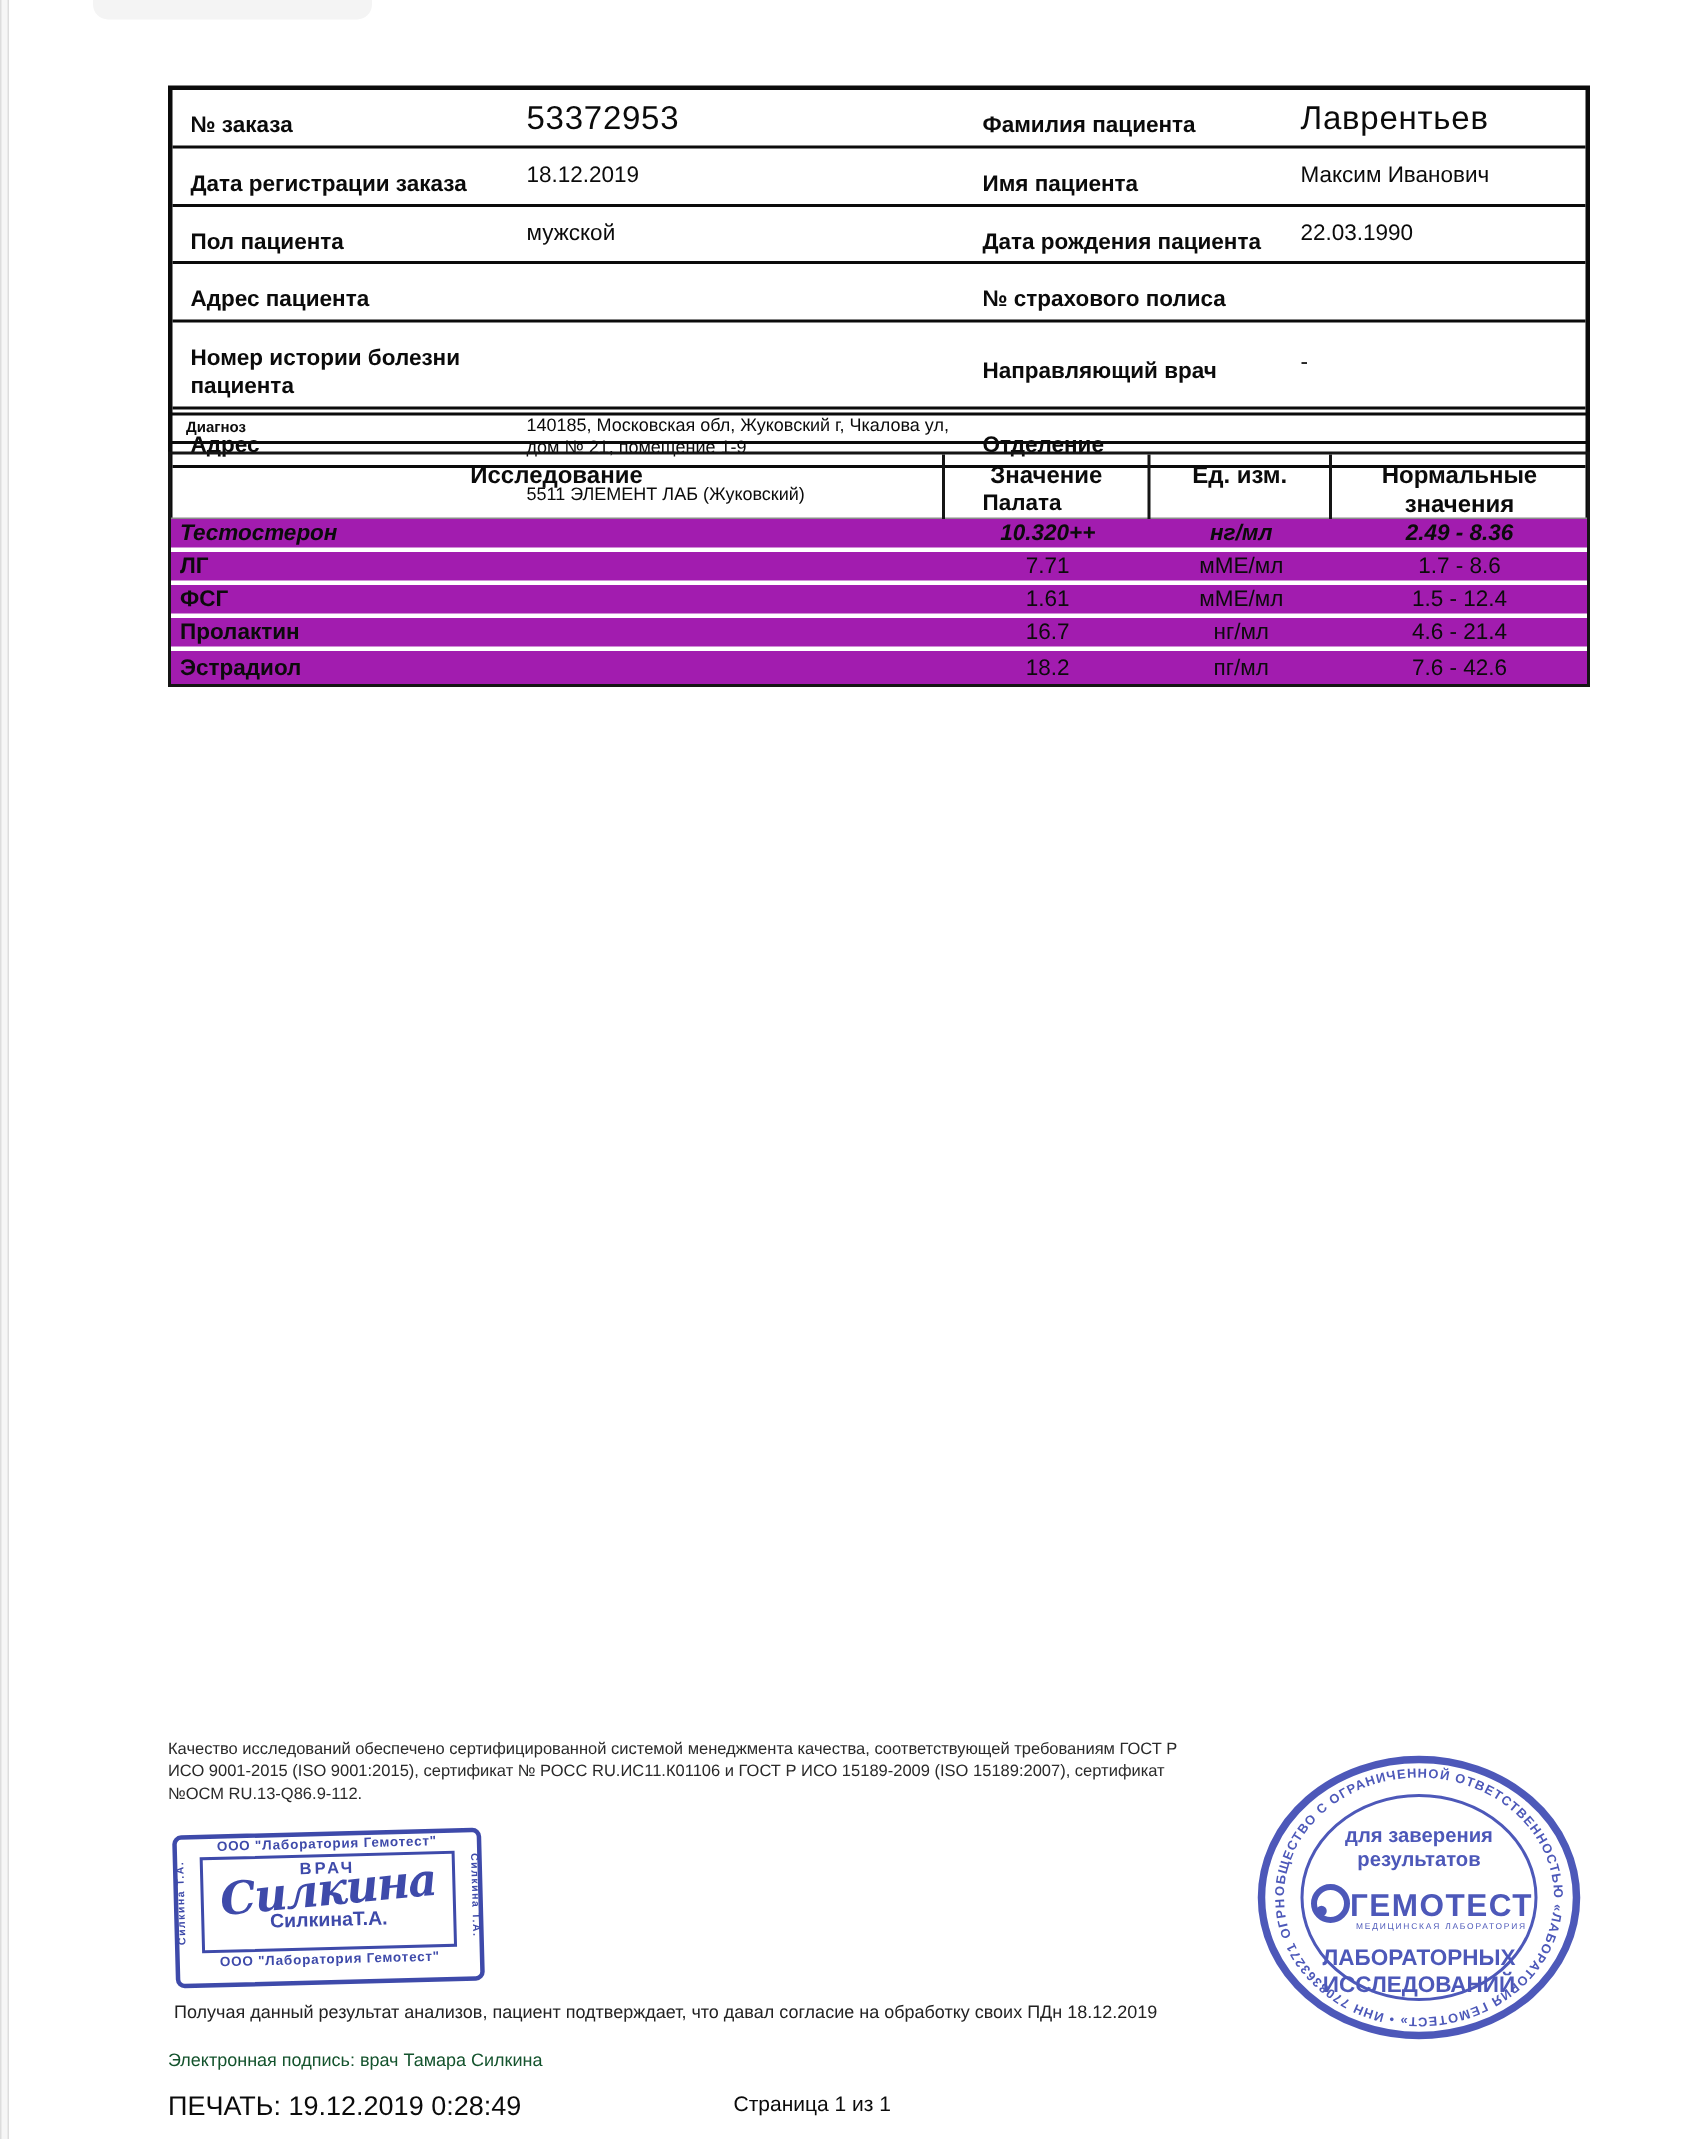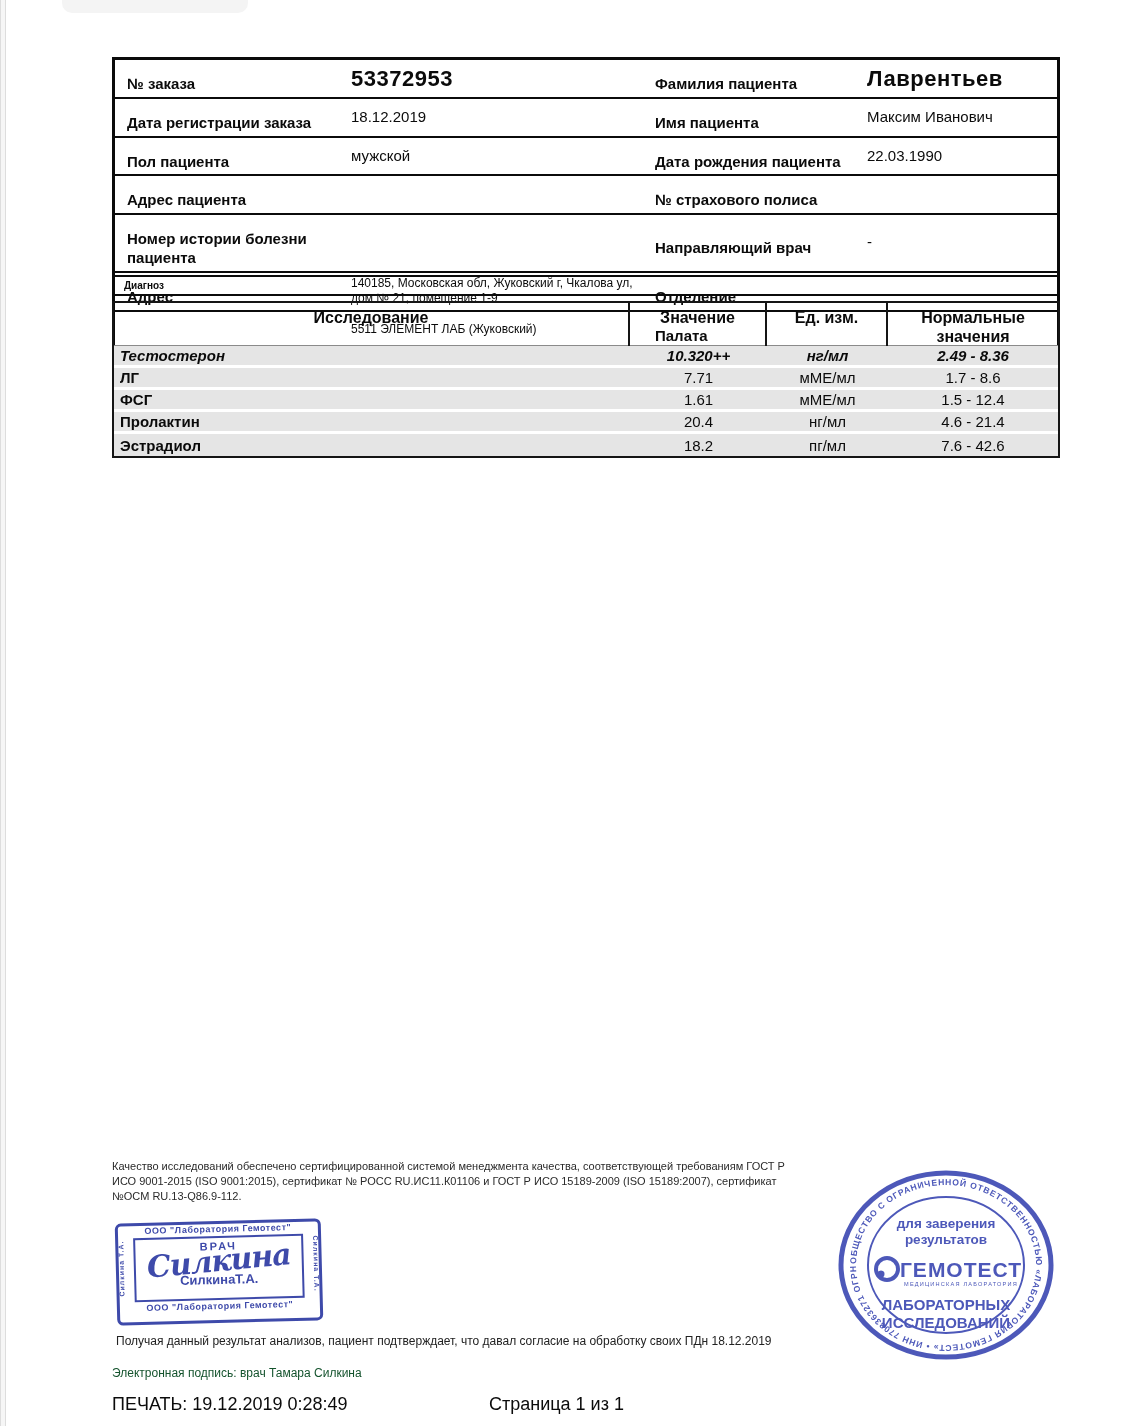--- a/index.html
+++ b/index.html
@@ -13,54 +13,54 @@
     background:#f4f4f4; border-radius:0 0 10px 10px; }
 
   
   .order-table { position:absolute; left:112px; top:57px; width:948px;
     border:3px solid #0b0b0b; }
   .orow { display:grid; grid-template-columns:224px 304px 212px 1fr;
     border-bottom:2px solid #0b0b0b; align-items:center; }
   .orow:last-child { border-bottom:none; }
   .ocell { padding:3px 0 3px 12px; font-size:15px; line-height:1.25; }
   .olabel { font-weight:bold;margin-top:12px; }
-  .big { font-size:22px; font-weight:bold; letter-spacing:0.5px; }
+  .big { font-size:22px; font-weight:normal; letter-spacing:0.5px; }
   .small { font-size:12px; line-height:1.3; padding-right:8px; }
   .r1 { min-height:29px; } .r2 { min-height:26px; } .r3 { min-height:27px; }
   .r4 { min-height:26px; } .r5 { min-height:38px; } .r6 { min-height:37px; }
   .r7 { min-height:28px; }
 
   
   .diagnosis { position:absolute; left:112px; top:275px; width:948px; height:21px;
     border:2.5px solid #0b0b0b; display:flex; align-items:center; }
   .diagnosis span { font-weight:bold; font-size:10px; padding-left:10px; }
 
   
   .results { position:absolute; left:112px; top:301px; width:948px;
     border:2px solid #151515; }
   .rhead-row { display:grid; grid-template-columns:516px 137px 121px 1fr;
     border-bottom:1px solid #8a8a8a; height:43px; }
   .rhead { font-weight:bold; font-size:16px; text-align:center; padding-top:5px;
     border-right:2px solid #151515; line-height:1.2; }
   .rhead:last-child { border-right:none; }
   .rrow { display:grid; grid-template-columns:516px 137px 121px 1fr;
-    background:#e5e5e5; border-bottom:3px solid #ffffff; height:22px; align-items:center; }
+    background:#a21caf; border-bottom:3px solid #ffffff; height:22px; align-items:center; }
   .rrow:last-child { border-bottom:none; }
   .rcell { font-size:15px; }
   .rname { padding-left:6px; font-weight:bold; }
   .rval, .runit, .rnorm { text-align:center; }
   .abnormal .rcell { font-weight:bold; font-style:italic; }
 
   
   .cert { position:absolute; left:112px; top:1159px; width:676px;
     font-size:11px; line-height:1.35; color:#2a2a2a; }
   .consent { position:absolute; left:116px; top:1334px; font-size:12px; color:#222; }
   .esign   { position:absolute; left:112px; top:1366px; font-size:12px; color:#14532d; }
   .printline { position:absolute; left:112px; top:1394px; font-size:18px; }
-  .pagecounter { position:absolute; left:489px; top:1394px; font-size:18px; }
+  .pagecounter { position:absolute; left:489px; top:1394px; font-size:14px; }
 
   
   .doc-stamp { position:absolute; left:116px; top:1221px; width:206px; height:102px;
     border:3px solid #2e3ba3; border-radius:6px; color:#2e3ba3;
     transform:rotate(-1.5deg); display:flex; flex-direction:column; align-items:center;
     opacity:0.92; }
   .ds-micro { font-size:9px; font-weight:bold; letter-spacing:0.5px; white-space:nowrap;
     line-height:11px; }
   .ds-inner { width:170px; height:64px; border:2.5px solid #2e3ba3; background:#fff;
     margin:1px 0; display:flex; flex-direction:column; align-items:center; }
@@ -152,21 +152,21 @@
       <div class="rcell rnorm">1.7 - 8.6</div>
     </div>
     <div class="rrow">
       <div class="rcell rname">ФСГ</div>
       <div class="rcell rval">1.61</div>
       <div class="rcell runit">мМЕ/мл</div>
       <div class="rcell rnorm">1.5 - 12.4</div>
     </div>
     <div class="rrow">
       <div class="rcell rname">Пролактин</div>
-      <div class="rcell rval">20.4</div>
+      <div class="rcell rval">16.7</div>
       <div class="rcell runit">нг/мл</div>
       <div class="rcell rnorm">4.6 - 21.4</div>
     </div>
     <div class="rrow">
       <div class="rcell rname">Эстрадиол</div>
       <div class="rcell rval">18.2</div>
       <div class="rcell runit">пг/мл</div>
       <div class="rcell rnorm">7.6 - 42.6</div>
     </div>
   </div>

